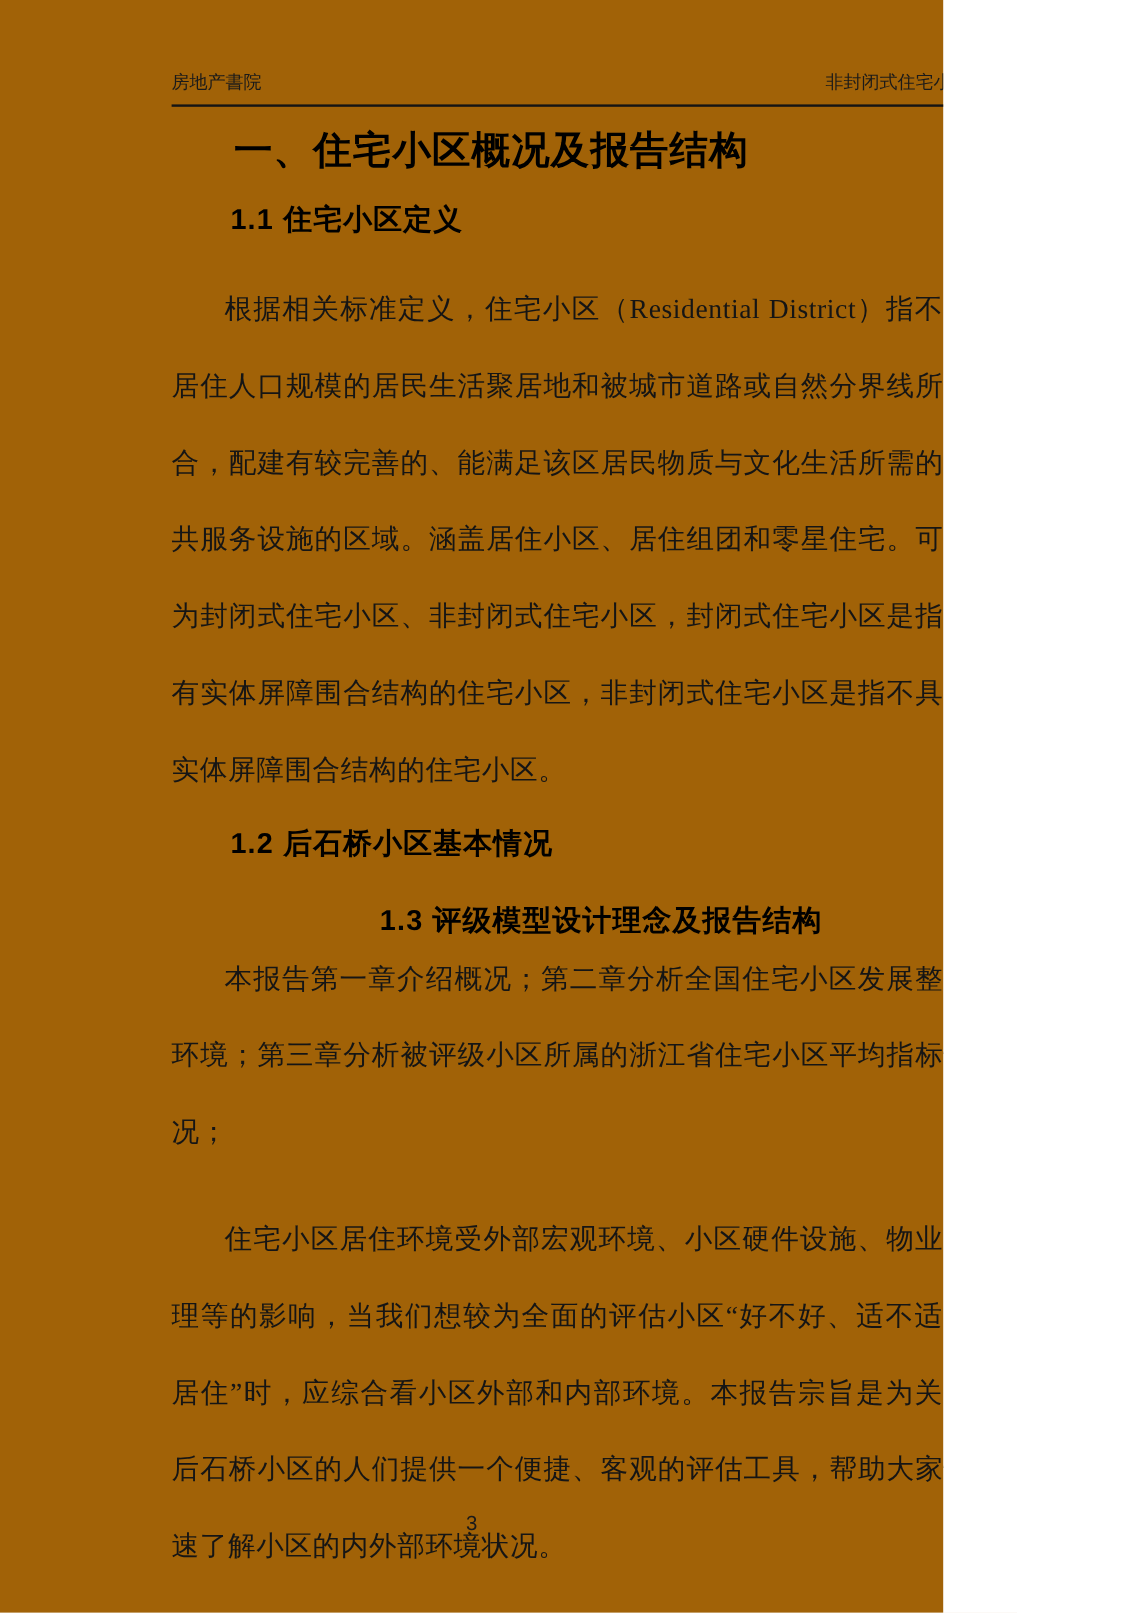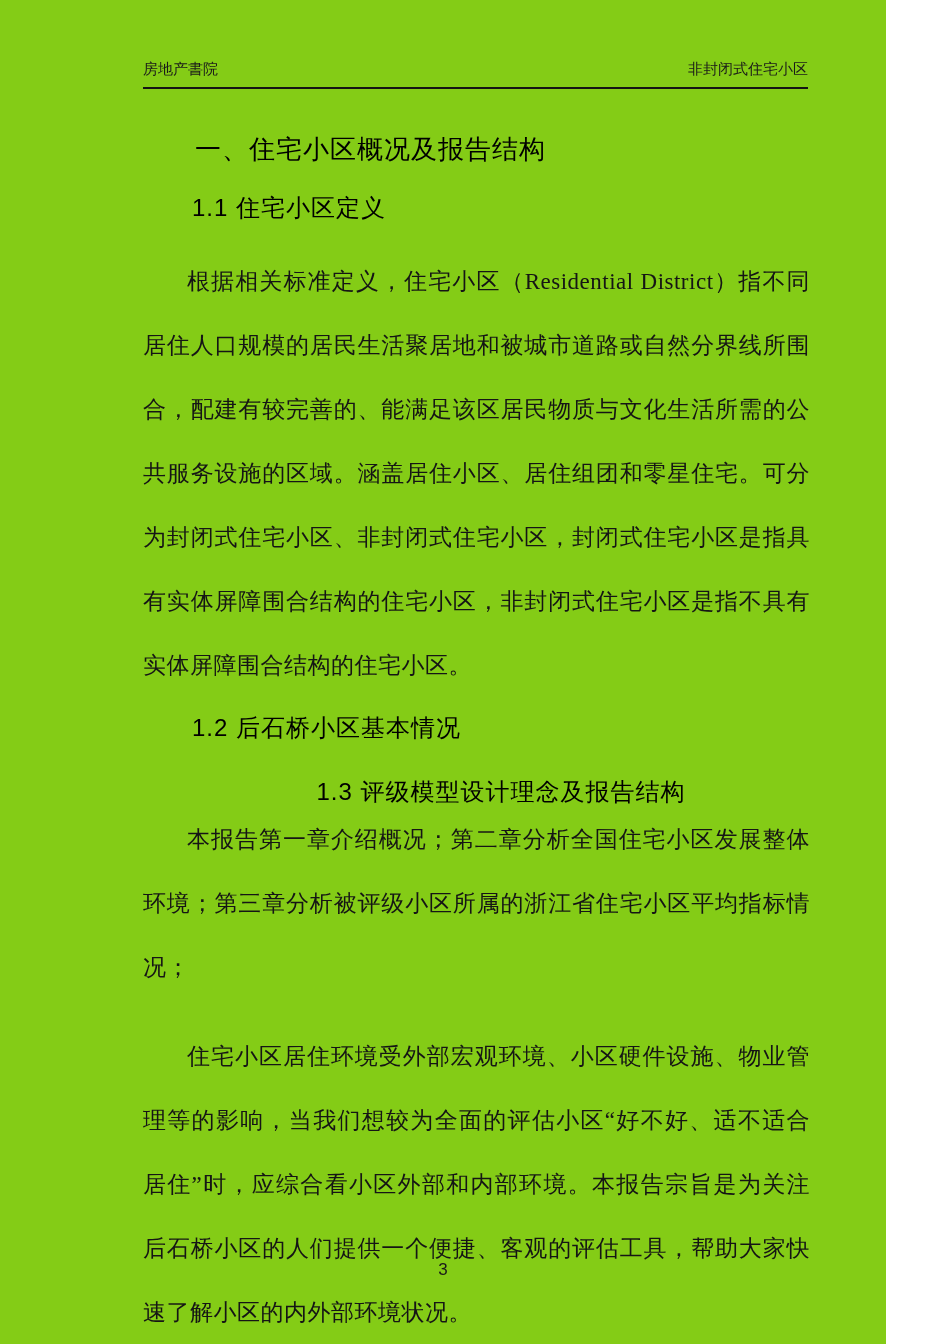--- a/index.html
+++ b/index.html
@@ -2,23 +2,23 @@
 <html><head>
 <meta charset="utf-8">
 <style>
   html, body {
     margin: 0;
     padding: 0;
     background: #ffffff;
   }
   .page {
     position: relative;
-    width: 886px;
+    width: 786px;
     height: 1344px;
-    background: #84cc16;
+    background: #a16207;
     color: #111111;
     overflow: hidden;
     font-family: "Liberation Serif", "DejaVu Serif", serif;
   }
   .page-header {
     position: absolute;
     left: 143px;
     top: 58px;
     width: 665px;
     display: flex;
@@ -31,34 +31,34 @@
     line-height: 22px;
     color: #1a1a1a;
   }
   .doc-main {
     position: absolute;
     left: 143px;
     top: 89px;
     width: 667px;
   }
   .chapter-title {
-    margin: 42px 0 0 0;
+    margin: 18px 0 0 0;
     padding-left: 52px;
     font-family: "Liberation Sans", "DejaVu Sans", sans-serif;
-    font-weight: normal;
-    font-size: 26px;
+    font-weight: bold;
+    font-size: 32px;
     line-height: 37px;
     color: #000000;
     letter-spacing: 1px;
   }
   .section-heading {
     margin: 0;
     padding-left: 49px;
     font-family: "Liberation Sans", "DejaVu Sans", sans-serif;
-    font-weight: normal;
+    font-weight: bold;
     font-size: 24px;
     line-height: 33px;
     color: #000000;
     letter-spacing: 1px;
   }
   .h-1-1 { margin-top: 23px; }
   .h-1-2 { margin-top: 13px; }
   .h-1-3 { margin-top: 31px; text-align: center; }
   .body-para {
     margin: 0;

